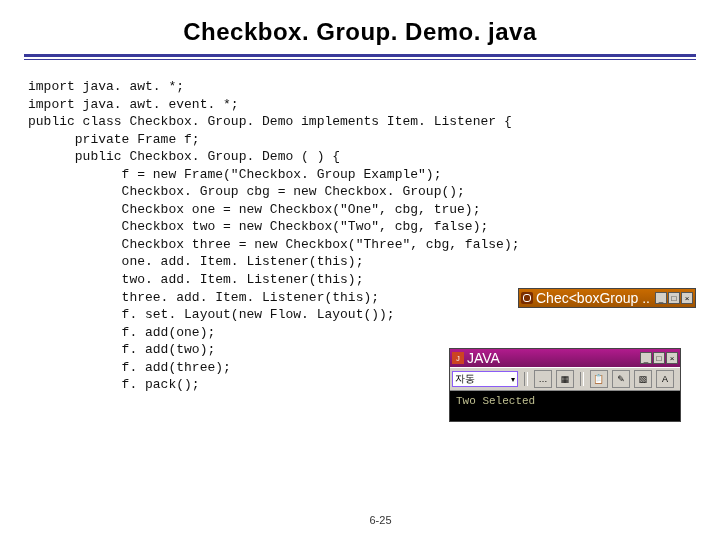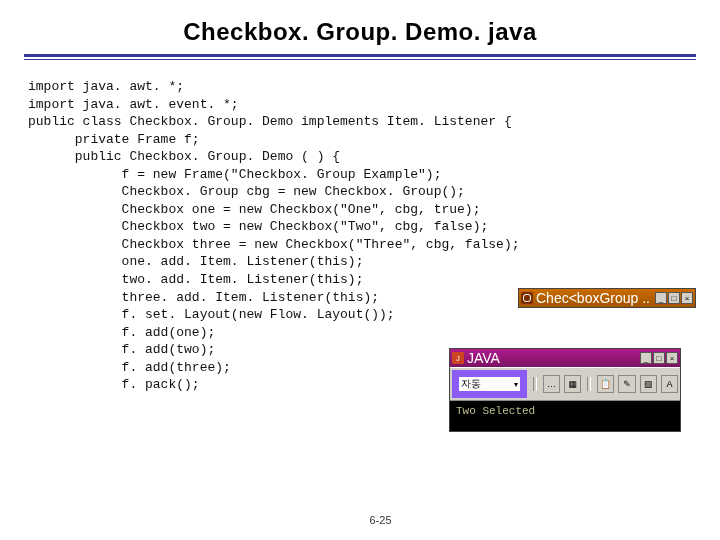--- a/index.html
+++ b/index.html
@@ -146,21 +146,21 @@
     display:flex;
     background:#d4d0c8;
     border-top:1px solid #fff;
     border-bottom:1px solid #888;
     padding:2px;
     gap:4px;
     align-items:center;
   }
   #window-console .tool-select {
     background:#fff;
-    border:7px solid #8b5cf6;
+    border:1px solid #8b5cf6;
     height:14px; width:60px;
     font-size:10px;
     display:flex; align-items:center; justify-content:space-between;
     padding:0 2px;
   }
   #window-console .tool-select .arrow { font-size:8px; }
   #window-console .tool-btn {
     width:16px; height:16px;
     background:#d4d0c8;
     border:1px solid #888;

